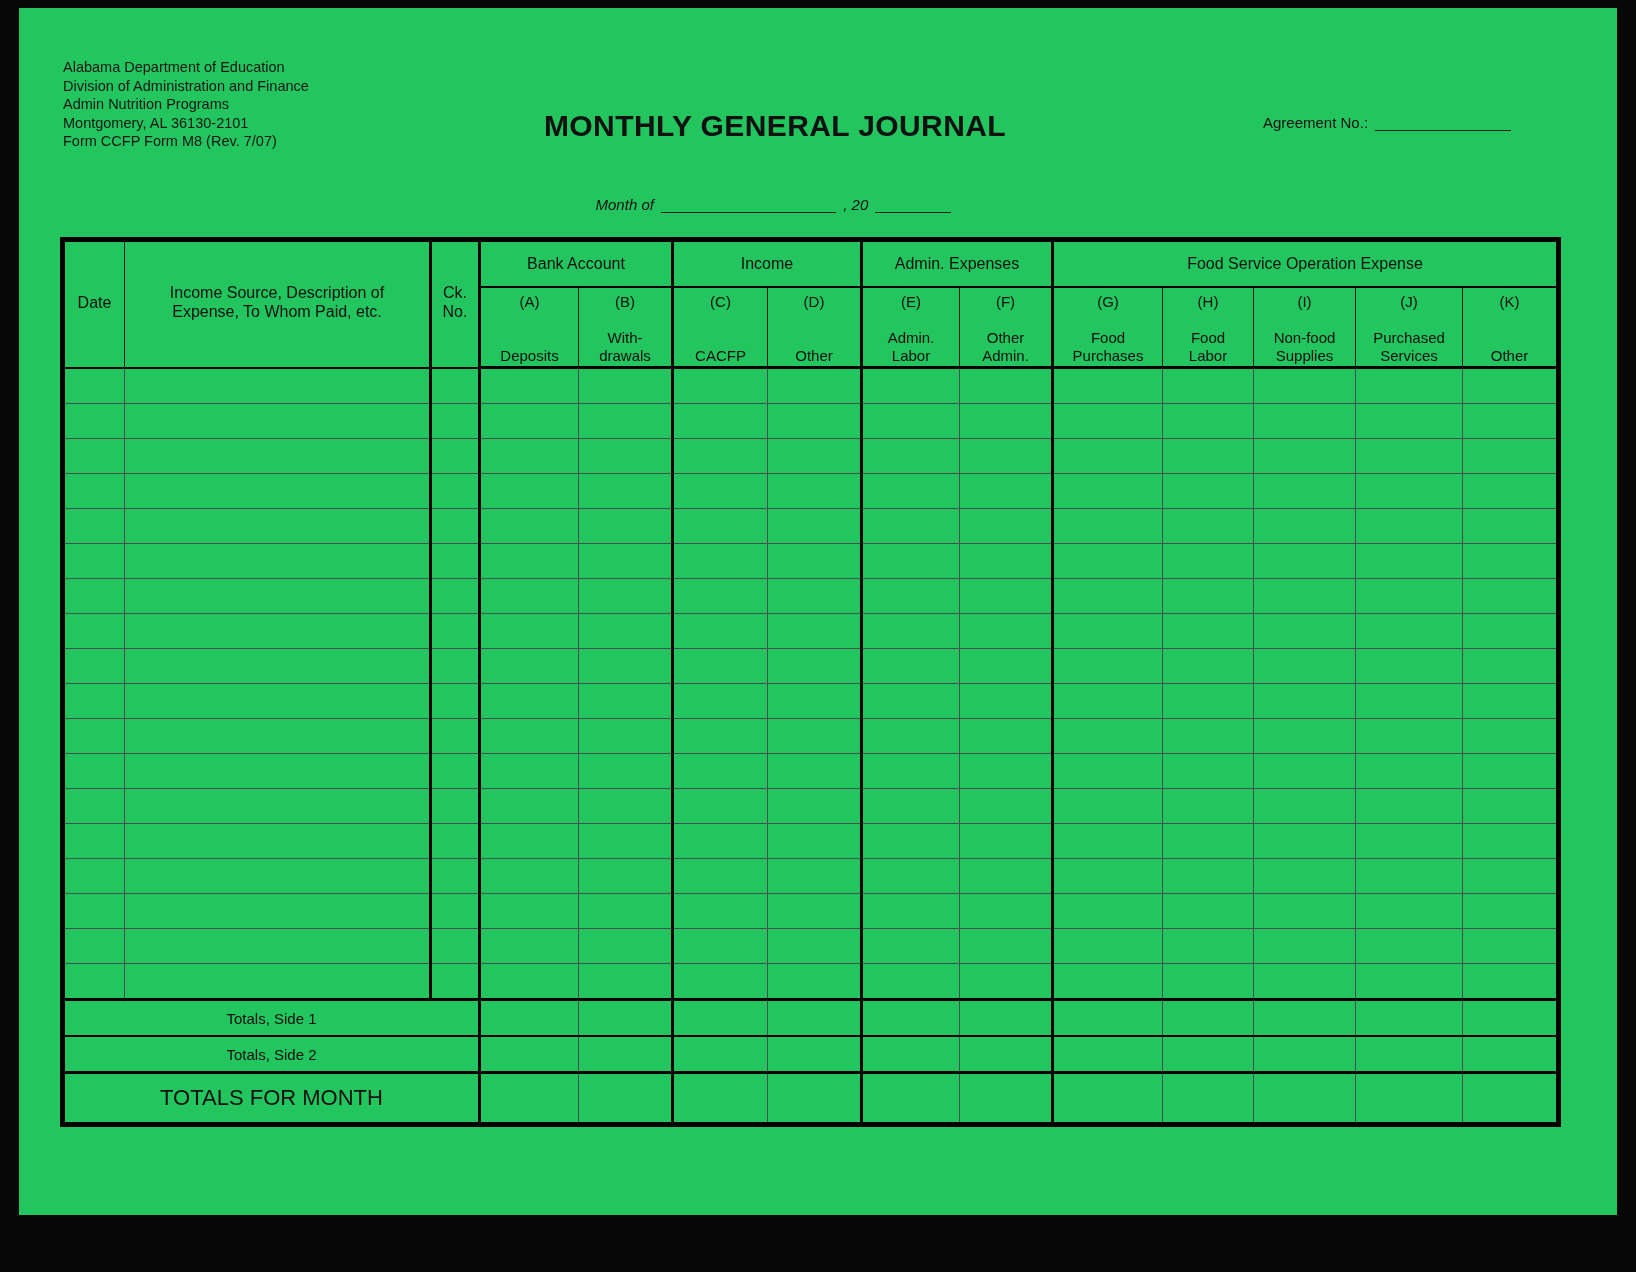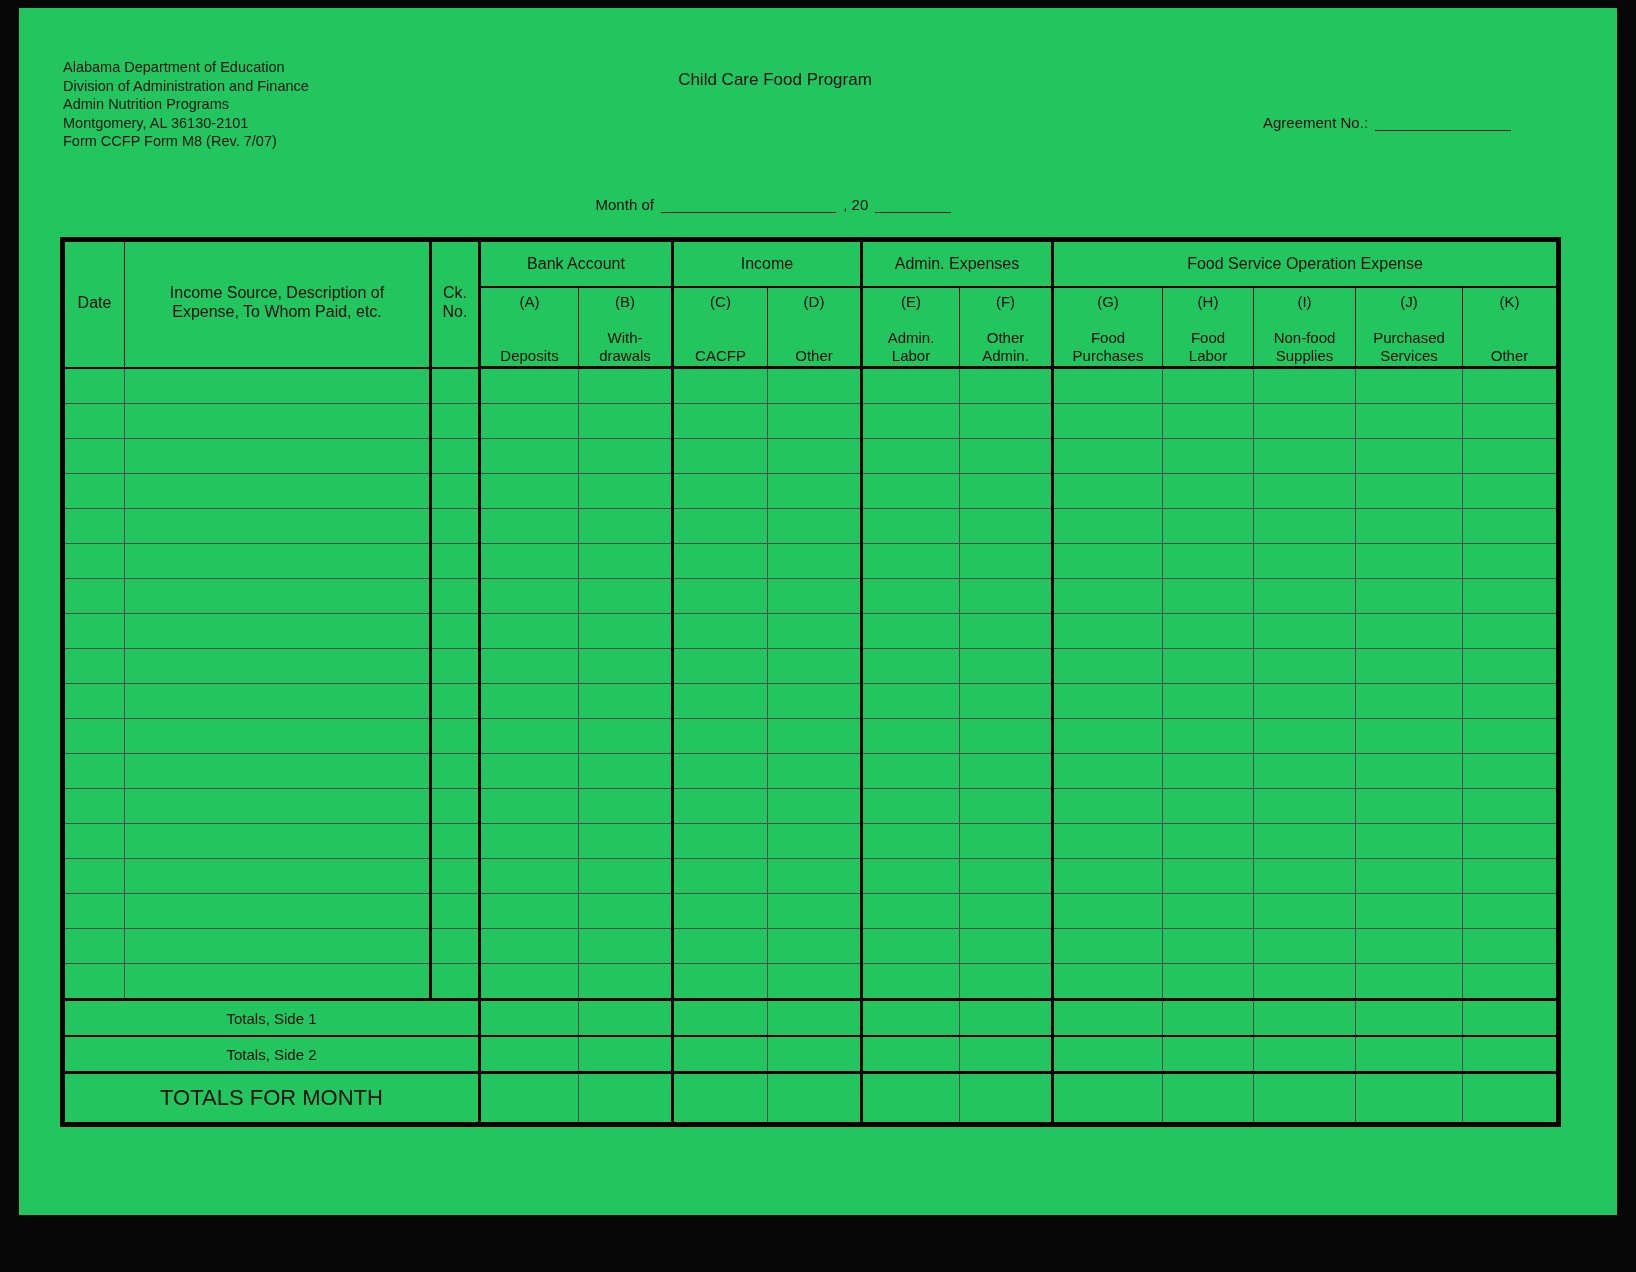--- a/index.html
+++ b/index.html
@@ -16,21 +16,21 @@
   
   .addr{
     position:absolute;left:44px;top:50px;
     font-size:14.5px;line-height:18.5px;color:#161616;
   }
   .center-head{position:absolute;left:0;top:0;width:1512px;height:230px;}
   .program{position:absolute;top:62px;width:100%;text-align:center;font-size:17px;}
   .form-title{position:absolute;top:101px;width:100%;text-align:center;
     font-size:30px;font-weight:bold;letter-spacing:.4px;margin:0;}
   .subtitle{position:absolute;top:155px;width:100%;text-align:center;font-size:16px;}
-  .monthline{position:absolute;top:188px;width:100%;text-align:center;font-size:15px;}
+  .monthline{position:absolute;top:188px;width:100%;text-align:center;font-size:15px;font-style:italic;}
   .agreement{position:absolute;left:1244px;top:106px;font-size:15px;}
   .blank{
     display:inline-block;border-bottom:1.5px solid #222;height:14px;
     vertical-align:bottom;margin:0 3px;
   }
   .blank.w-month{width:175px;}
   .blank.w-year{width:76px;}
   .blank.w-agree{width:136px;}
 
   
@@ -75,21 +75,21 @@
 
   <div class="addr">
     <div>Alabama Department of Education</div>
     <div>Division of Administration and Finance</div>
     <div>Admin Nutrition Programs</div>
     <div>Montgomery, AL 36130-2101</div>
     <div>Form CCFP Form M8 (Rev. 7/07)</div>
   </div>
 
   <div class="center-head">
-    <div class="program">Child Care Food Program</div>
+    <h1 class="form-title">MONTHLY GENERAL JOURNAL</h1>
     <div class="monthline">
       <span>Month of</span>
       <span class="blank w-month"></span>
       <span>, 20</span>
       <span class="blank w-year"></span>
     </div>
   </div>
 
   <div class="agreement">
     <span>Agreement No.:</span>

